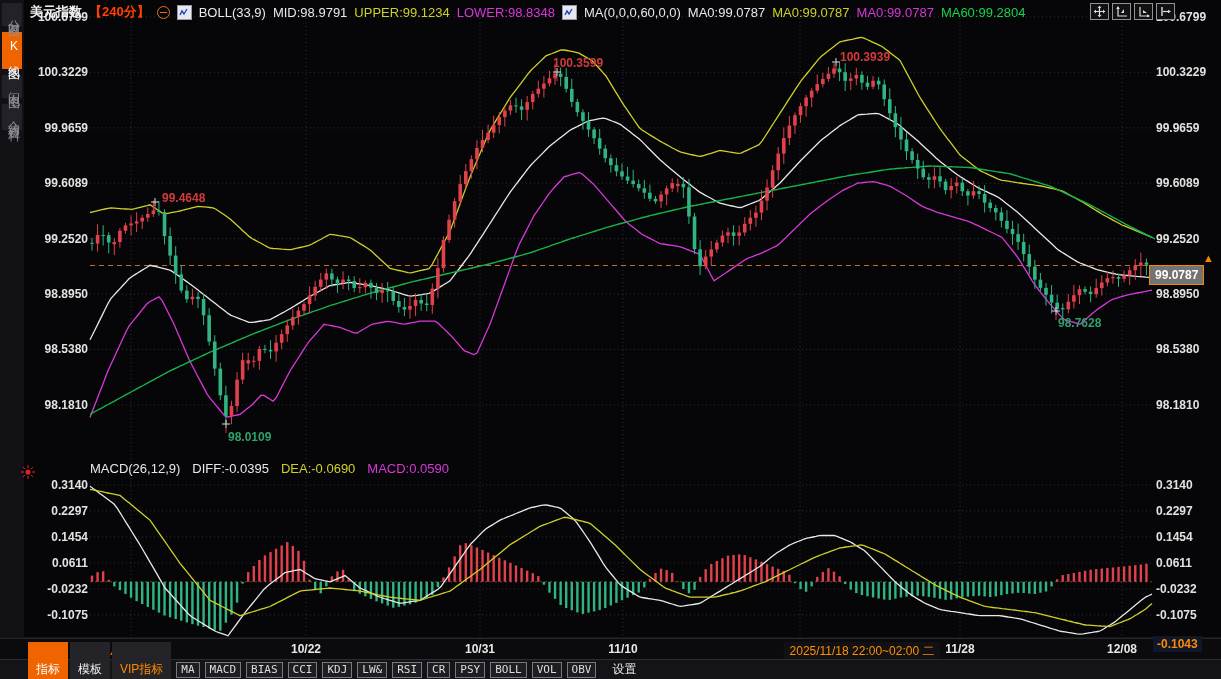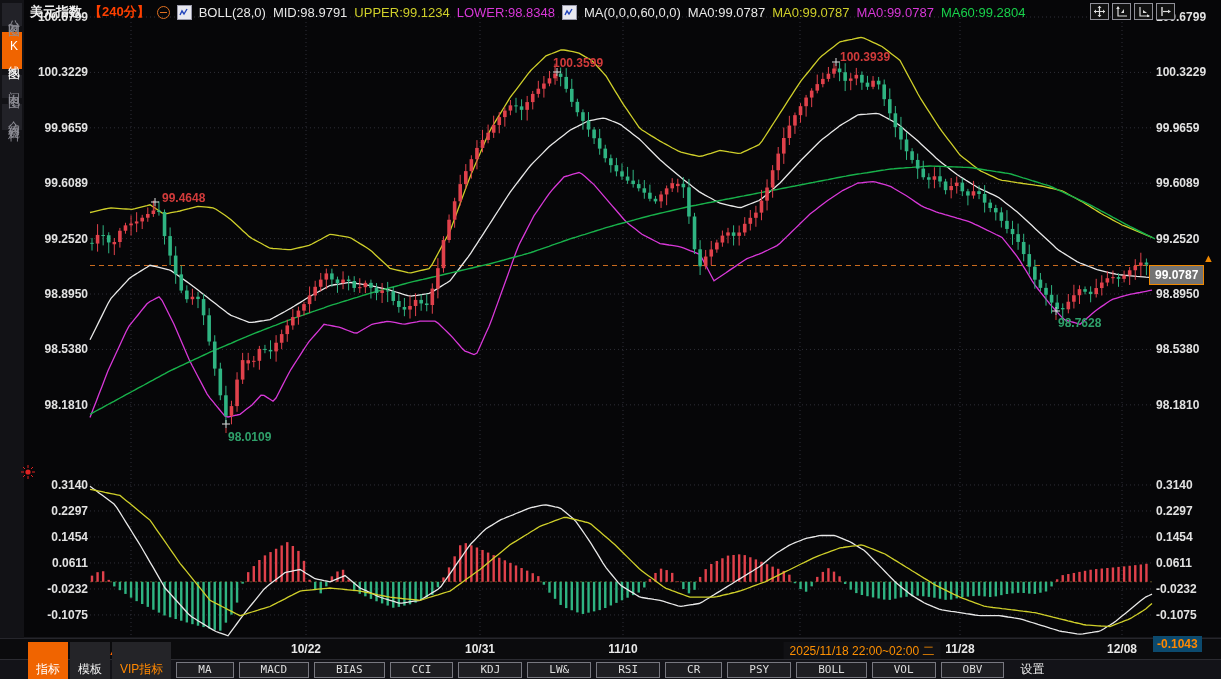--- a/index.html
+++ b/index.html
@@ -25,37 +25,37 @@
   
   .tick{position:absolute;font-size:12px;font-weight:bold;color:#e2e2e2;transform:translateY(-50%);z-index:15;}
   .tick.L{left:2px;width:86px;text-align:right;}
   .tick.R{left:1156px;text-align:left;}
   
   .ann{position:absolute;font-size:12px;font-weight:bold;z-index:16;}
   
   .price-box{position:absolute;left:1149px;top:265px;border:1px solid #f08800;background:#737373;
              color:#fff;font-size:12px;font-weight:bold;padding:2px 5px;z-index:30;}
   .price-arrow{position:absolute;left:1203px;top:252px;color:#f08800;font-size:11px;z-index:31;}
-  .macd-box{position:absolute;left:1153px;top:636px;background:#0c4a6e;color:#ff8800;
+  .macd-box{position:absolute;left:1153px;top:636px;background:#0f172a;color:#ff8800;
             font-size:12px;font-weight:bold;padding:1px 4px;z-index:30;}
   
   .macd-header{position:absolute;left:90px;top:461px;font-size:13px;display:flex;gap:12px;z-index:16;white-space:nowrap;}
   .macd-sun{position:absolute;left:20px;top:464px;z-index:16;}
   
   .xrow{position:absolute;left:0;top:638px;width:1221px;height:22px;background:#0b0b0d;z-index:12;border-top:1px solid #26262c;}
   .period-label{position:absolute;left:70px;top:642px;color:#ff6600;font-weight:bold;font-size:13px;z-index:14;cursor:pointer;}
   .xdate{position:absolute;top:642px;transform:translateX(-50%);color:#e8e8e8;font-weight:bold;font-size:12px;z-index:13;white-space:nowrap;}
   .xdate.hl{color:#ff9000;background:#111114;padding:1px 6px;font-weight:normal;}
   
   .toolbar{position:absolute;left:0;bottom:0;width:1221px;height:19px;background:#131318;
            border-top:1px solid #2c2c32;display:flex;align-items:center;font-size:12px;z-index:14;}
   .tb-tab{padding:19px 8px;margin-left:2px;color:#eee;background:#242428;cursor:pointer;}
   .tb-tab.active{background:#f06400;color:#fff;}
   .tb-tab.vip{color:#ff8800;}
-  .tb-ind{padding:0 21px;margin-left:5px;border:1px solid #787880;background:#1e1e22;color:#ddd;
+  .tb-ind{padding:0 4px;margin-left:5px;border:1px solid #787880;background:#1e1e22;color:#ddd;
           font-family:"DejaVu Sans Mono",monospace;font-size:11px;height:14px;line-height:14px;cursor:pointer;}
   .tb-set{padding:1px 8px;margin-left:8px;color:#eee;cursor:pointer;}
   .watermark{position:absolute;left:1080px;top:617px;font-size:37px;font-weight:bold;letter-spacing:1px;
              color:rgba(203,208,218,0.82);z-index:40;pointer-events:none;}
 </style>
 </head>
 <body>
 
 <div class="app">
   <svg id="chart-svg" width="1221" height="679">
@@ -683,21 +683,21 @@
       <div class="side-item">合约资料</div>
     </div>
 
   <div class="header">
     <span class="t-title">美元指数</span>
     <span class="t-period">【240分】</span>
     <span class="minus-circle"></span>
     <span class="mini-ind"><svg width="11" height="11">
           <path d="M2 8l2-4 2 3 3-5" stroke="#2244bb" stroke-width="1.4" fill="none"></path>
         </svg></span>
-    <span>BOLL(28,0)</span>
+    <span>BOLL(33,9)</span>
     <span>MID:98.9791</span>
     <span style="color:#cfcf2a">UPPER:99.1234</span>
     <span style="color:#d838d8">LOWER:98.8348</span>
     <span class="mini-ind"><svg width="11" height="11">
           <path d="M2 8l2-4 2 3 3-5" stroke="#2244bb" stroke-width="1.4" fill="none"></path>
         </svg></span>
     <span>MA(0,0,0,60,0,0)</span>
     <span>MA0:99.0787</span>
     <span style="color:#cfcf2a">MA0:99.0787</span>
     <span style="color:#d838d8">MA0:99.0787</span>
@@ -783,20 +783,26 @@
   <div class="price-arrow">▲</div>
 
   <div class="macd-sun">
     <svg width="16" height="16">
         <circle cx="8" cy="8" r="2.6" fill="#dd2222"></circle>
         <g stroke="#dd2222" stroke-width="1">
           <path d="M8 1v3M8 12v3M1 8h3M12 8h3M3 3l2 2M11 11l2 2M13 3l-2 2M5 11l-2 2"></path>
         </g>
       </svg>
   </div>
+  <div class="macd-header">
+    <span>MACD(26,12,9)</span>
+    <span>DIFF:-0.0395</span>
+    <span style="color:#cfcf2a">DEA:-0.0690</span>
+    <span style="color:#d838d8">MACD:0.0590</span>
+  </div>
   <div class="macd-box">-0.1043</div>
 
   <div class="xrow"></div>
   <div class="period-label">
     <span>240分</span>
     <span style="font-size:10px">▲</span>
   </div>
 
   <div class="toolbar" id="toolbar">
       <div style="width: 26px;"></div>

